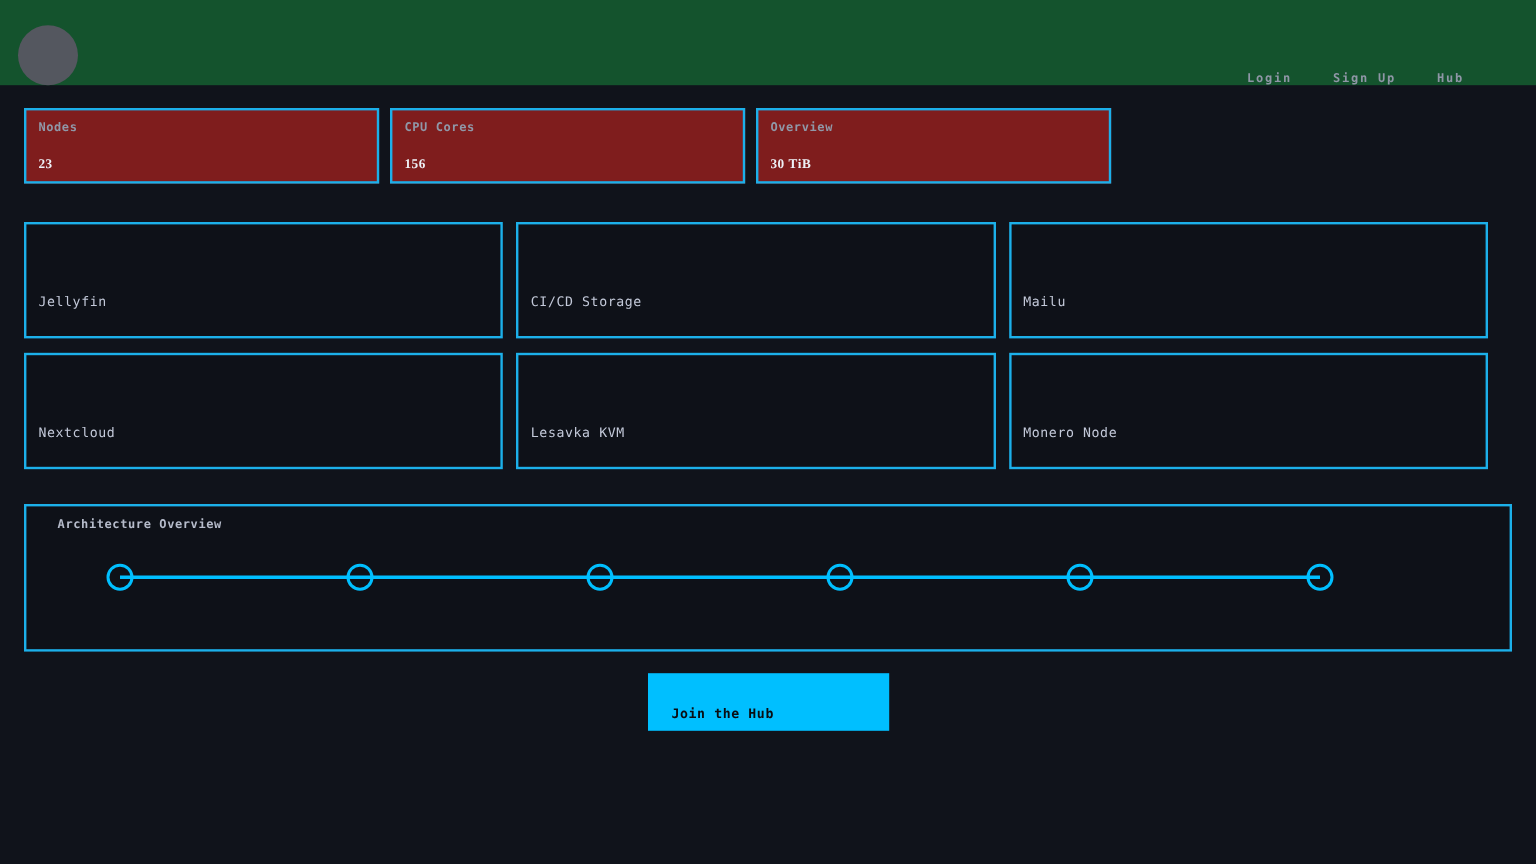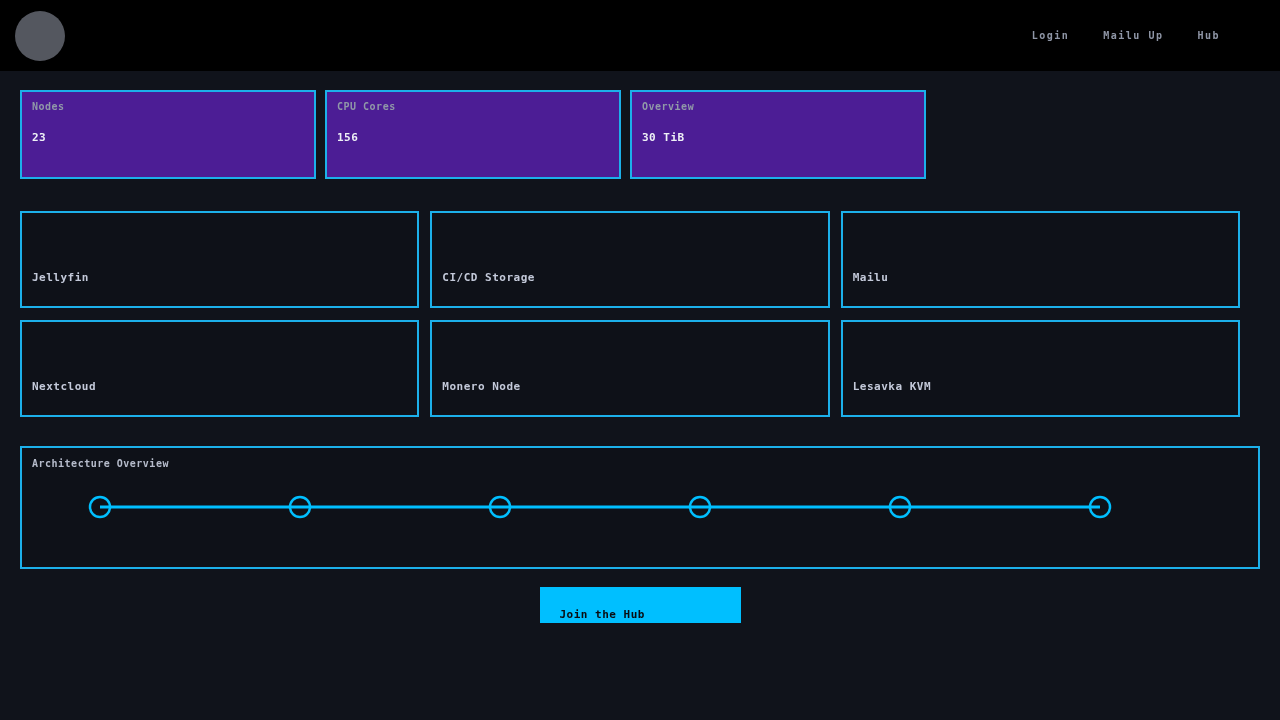--- a/index.html
+++ b/index.html
@@ -6,23 +6,23 @@
   html, body {
     width: 1280px; height: 720px;
     background: #10131b;
     font-family: "DejaVu Sans Mono", "Liberation Mono", monospace;
     overflow: hidden;
   }
 
   
   .navbar {
     height: 71px;
-    background: #000000;
+    background: #14532d;
     display: flex;
-    align-items: center;
+    align-items: flex-end;
     justify-content: space-between;
     padding: 0 60px 0 15px;
   }
   .avatar {
     width: 50px; height: 50px;
     border-radius: 50%;
     background: #54575f;
   }
   .nav-links { display: flex; align-items: center; gap: 34px; }
   .nav-link {
@@ -36,37 +36,38 @@
 
   
   .stats-grid {
     margin: 19px 0 0 20px;
     width: 1211px;
     display: grid;
     grid-template-columns: repeat(4, 1fr);
     gap: 9px;
   }
   .stat-card {
-    height: 89px;
-    background: #4c1d95;
+    height: 63px;
+    background: #7f1d1d;
     border: 2px solid #1cb0ea;
     padding: 9px 10px;
   }
   .stat-label {
     color: #9098a8;
     font-size: 10px;
     font-weight: bold;
     letter-spacing: 0.5px;
   }
   .stat-value {
     margin-top: 19px;
     color: #eef1f6;
     font-size: 11px;
     font-weight: bold;
     letter-spacing: 0.5px;
+    font-family: Liberation Serif, serif;
   }
 
   
   .services-grid {
     margin: 32px 0 0 20px;
     width: 1220px;
     display: grid;
     grid-template-columns: repeat(3, 1fr);
     column-gap: 11px;
     row-gap: 12px;
@@ -76,48 +77,49 @@
     background: #0e1118;
     border: 2px solid #1cb0ea;
     display: flex;
     align-items: center;
     padding-left: 10px;
     cursor: pointer;
   }
   .service-label {
     color: #c3c9d9;
     font-size: 11px;
-    font-weight: bold;
+    font-weight: normal;
     letter-spacing: 0.5px;
     margin-top: 36px;
   }
 
   
   .arch-panel {
     margin: 29px 0 0 20px;
     width: 1240px;
     height: 123px;
     background: #0e1118;
     border: 2px solid #1cb0ea;
     padding: 10px;
   }
   .arch-title {
     color: #b6bccb;
     font-size: 10px;
     font-weight: bold;
     letter-spacing: 0.5px;
+    margin-left: 16px;
   }
   .arch-svg { display: block; margin-top: 8px; }
 
   
   .cta-button {
     display: block;
     margin: 18px auto 0 auto;
     width: 201px;
-    height: 36px;
+    height: 48px;
     background: #00bfff;
     border: none;
     text-align: left;
     padding: 17px 0 0 20px;
     cursor: pointer;
   }
   .cta-label {
     color: #0a0d12;
     font-size: 11px;
     font-weight: bold;
@@ -125,21 +127,21 @@
     font-family: "DejaVu Sans Mono", "Liberation Mono", monospace;
   }
 </style>
 </head>
 <body>
 
 <header class="navbar">
   <div class="avatar"></div>
   <nav class="nav-links">
     <a class="nav-link">Login</a>
-    <a class="nav-link">Mailu Up</a>
+    <a class="nav-link">Sign Up</a>
     <a class="nav-link">Hub</a>
   </nav>
 </header>
 
 <section class="stats-grid">
   <div class="stat-card">
     <div class="stat-label">Nodes</div>
     <div class="stat-value">23</div>
   </div>
   <div class="stat-card">
@@ -159,24 +161,24 @@
   <div class="service-card">
     <span class="service-label">CI/CD Storage</span>
   </div>
   <div class="service-card">
     <span class="service-label">Mailu</span>
   </div>
   <div class="service-card">
     <span class="service-label">Nextcloud</span>
   </div>
   <div class="service-card">
-    <span class="service-label">Monero Node</span>
+    <span class="service-label">Lesavka KVM</span>
   </div>
   <div class="service-card">
-    <span class="service-label">Lesavka KVM</span>
+    <span class="service-label">Monero Node</span>
   </div>
 </section>
 
 <section class="arch-panel">
   <div class="arch-title">Architecture Overview</div>
   <svg class="arch-svg" width="1216" height="80" viewBox="0 0 1216 80">
       <circle cx="68" cy="30" r="10" fill="#0e1118" stroke="#00bfff" stroke-width="2.5"></circle>
       <circle cx="268" cy="30" r="10" fill="#0e1118" stroke="#00bfff" stroke-width="2.5"></circle>
       <circle cx="468" cy="30" r="10" fill="#0e1118" stroke="#00bfff" stroke-width="2.5"></circle>
       <circle cx="668" cy="30" r="10" fill="#0e1118" stroke="#00bfff" stroke-width="2.5"></circle>

